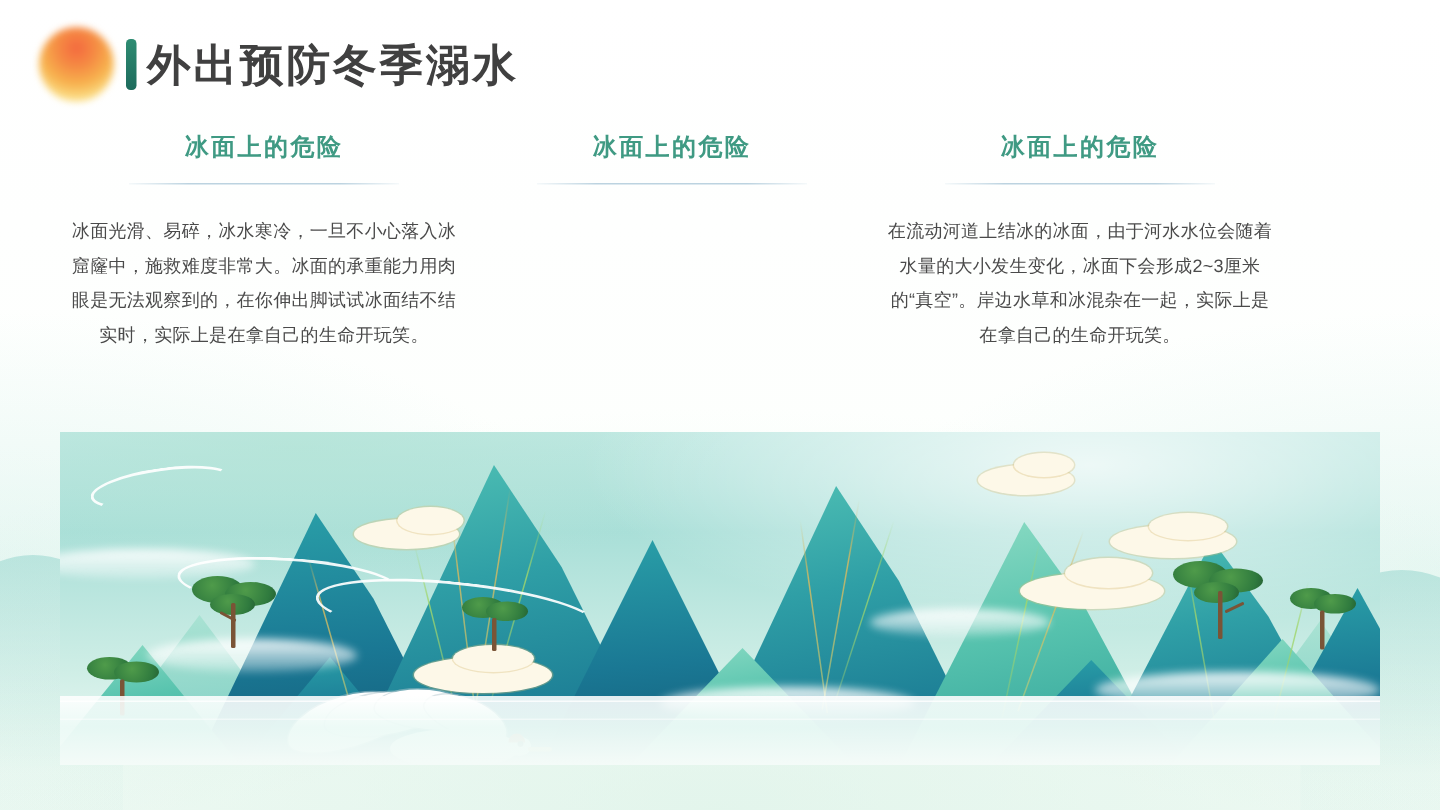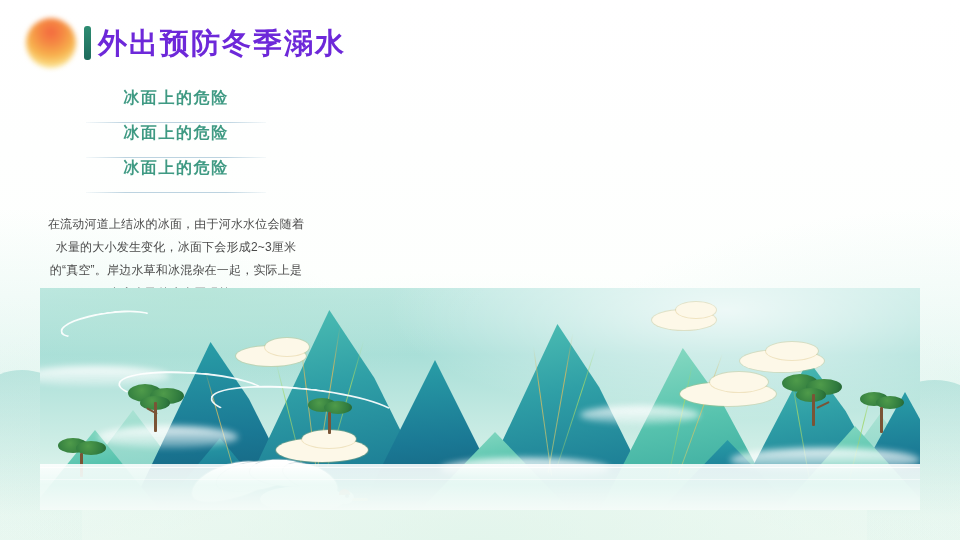--- a/index.html
+++ b/index.html
@@ -42,28 +42,28 @@
     filter:blur(2.4px);
   }
   .title-accent {
     position:absolute; left:84px; top:26px; width:7px; height:34px;
     border-radius:3px;
     background:linear-gradient(180deg,#2e8c72,#1d6b5c);
   }
   .slide-title {
     position:absolute; left:98px; top:24px;
     font-size:29px; font-weight:bold; letter-spacing:2px;
-    color:#6d28d9;
+    color:#404040;
     white-space:nowrap;
   }
 
   
   .columns {
     position:absolute; left:40px; top:88px; width:880px; height:190px;
-    display:flex; justify-content:space-between;flex-direction:column;
+    display:flex; justify-content:flex-start;
   }
   .col { width:272px; display:flex; flex-direction:column; align-items:center; }
   .col-heading {
     font-size:16px; font-weight:bold; letter-spacing:1.6px;
     color:#3f9a83; white-space:nowrap;
   }
   .col-divider {
     width:180px; height:1px; margin-top:13px;
     background:linear-gradient(90deg, rgba(190,214,226,0.15), #bcd3e0 22%, #bcd3e0 78%, rgba(190,214,226,0.15));
   }
@@ -189,20 +189,21 @@
   <div class="sun"></div>
   <div class="title-accent"></div>
   <div class="slide-title">外出预防冬季溺水</div>
 </div>
 
 <div class="columns">
 
   <div class="col">
     <div class="col-heading">冰面上的危险</div>
     <div class="col-divider"></div>
+    <div class="col-body">冰面光滑、易碎，冰水寒冷，一旦不小心落入冰窟窿中，施救难度非常大。冰面的承重能力用肉眼是无法观察到的，在你伸出脚试试冰面结不结实时，实际上是在拿自己的生命开玩笑。</div>
   </div>
 
   <div class="col">
     <div class="col-heading">冰面上的危险</div>
     <div class="col-divider"></div>
   </div>
 
   <div class="col">
     <div class="col-heading">冰面上的危险</div>
     <div class="col-divider"></div>

